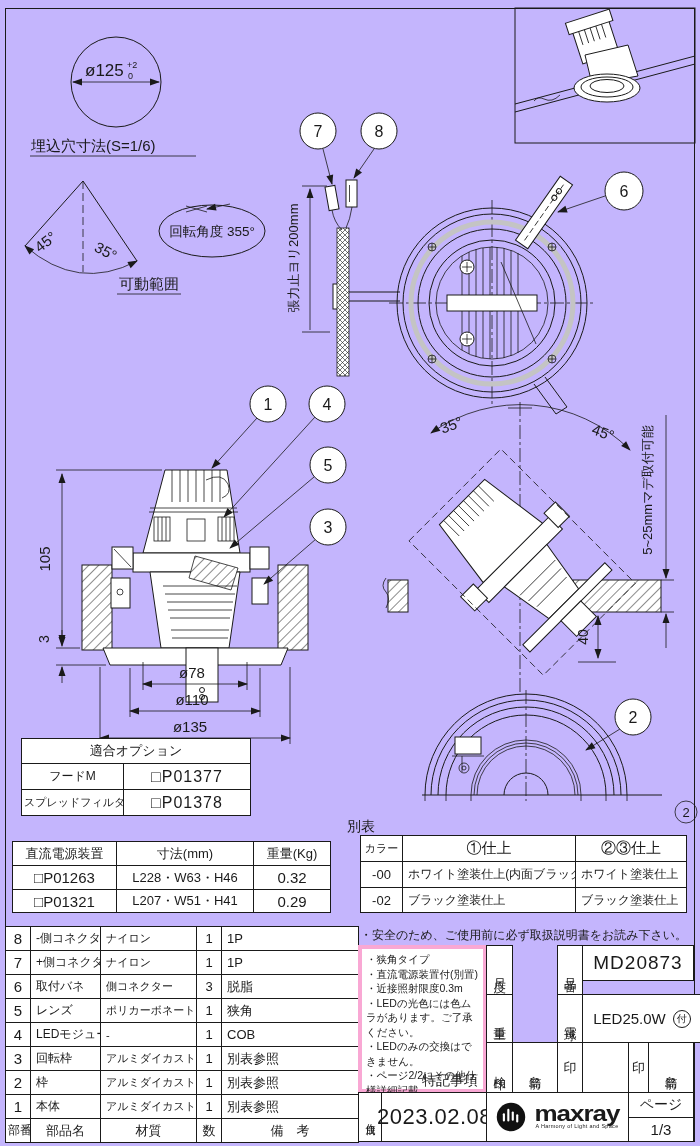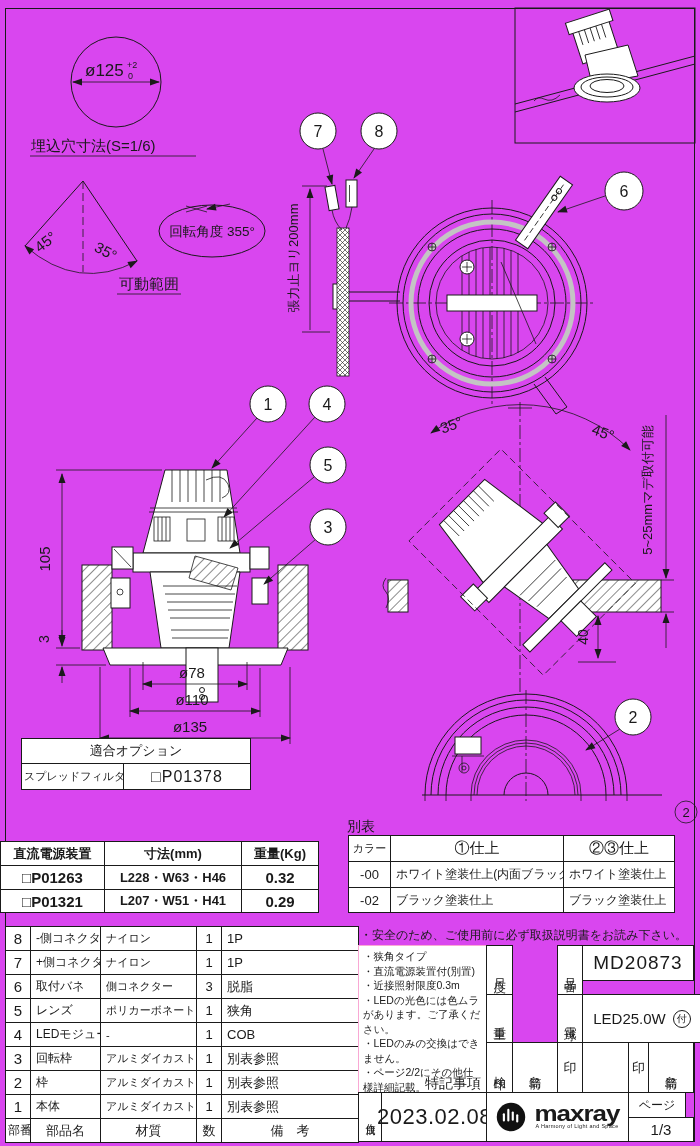--- a/index.html
+++ b/index.html
@@ -1,32 +1,32 @@
 <!DOCTYPE html>
 <html><head>
 <meta charset="utf-8">
 <style>
   html,body{margin:0;padding:0;background:#fff;}
-  .sheet{position:relative;width:700px;height:1146px;background:#d946ef;
+  .sheet{position:relative;width:700px;height:1146px;background:#c4b5fd;
          font-family:"Liberation Sans",sans-serif;color:#1a1a1a;overflow:hidden;}
   .frame{position:absolute;left:5px;top:8px;width:688px;height:1132px;border:1px solid #1a1a1a;}
   svg text{fill:#1a1a1a;font-family:"Liberation Sans",sans-serif;}
   .ln{stroke:#1a1a1a;stroke-width:1;fill:none;}
   .thin{stroke-width:0.8;}
   .wf{fill:#ffffff;stroke:#1a1a1a;stroke-width:1;}
   table.t{position:absolute;border-collapse:collapse;table-layout:fixed;background:#fff;}
   table.t td{border:1px solid #1a1a1a;text-align:center;padding:0 2px;white-space:nowrap;overflow:hidden;}
   .tl{text-align:left !important;padding-left:5px !important;}
   .fs11{font-size:11px;} .fs12{font-size:12px;} .fs13{font-size:13px;}
   .fs15{font-size:15px;} .fs16{font-size:16px;letter-spacing:1px;}
   .cell{position:absolute;box-sizing:border-box;border:1px solid #1a1a1a;background:#fff;
         display:flex;align-items:center;justify-content:center;}
   .noborder{border:none;background:transparent;}
   .vlabel{writing-mode:vertical-rl;text-orientation:upright;line-height:1;letter-spacing:2px;font-size:12.5px;}
-  .notesbox{position:absolute;box-sizing:border-box;border:1px solid #f9a8d4;background:#fff;
+  .notesbox{position:absolute;box-sizing:border-box;border:4px solid #f9a8d4;background:#fff;
             font-size:10.5px;line-height:14.5px;padding:3px 3px 2px 4px;}
   .notes-label{position:absolute;right:5px;bottom:2px;font-size:14px;}
   .circ-mark{display:inline-flex;align-items:center;justify-content:center;width:16px;height:16px;
              border:1px solid #1a1a1a;border-radius:50%;font-size:10px;margin-left:7px;}
   .logo-wrap{display:flex;align-items:center;gap:7px;}
   .wordmark{font-size:26px;font-weight:bold;letter-spacing:-1px;transform:scaleY(0.82);line-height:0.9;text-align:center;}
   .tagline{font-size:5.5px;font-weight:normal;letter-spacing:0.3px;transform:none;margin-top:1px;}
 </style>
 </head>
 <body>
@@ -293,28 +293,32 @@
   <table class="t" style="left:21px;top:738px;width:229px;">
     <colgroup>
         <col style="width:102px">
         <col style="width:127px">
       </colgroup>
     <tbody>
         <tr style="height:25px">
           <td colspan="2" class="fs13">適合オプション</td>
         </tr>
     <tr style="height:26px">
+      <td class="fs12">フードM</td>
+      <td class="fs16">□P01377</td>
+    </tr>
+    <tr style="height:26px">
       <td class="fs11">スプレッドフィルターM</td>
       <td class="fs16">□P01378</td>
     </tr>
   </tbody>
     </table>
 
   
-  <table class="t" style="left:0;top:841px;width:318px;font-weight:bold;">
+  <table class="t" style="left:12px;top:841px;width:318px;">
     <colgroup>
         <col style="width:104px">
         <col style="width:137px">
         <col style="width:77px">
       </colgroup>
     <tbody>
         <tr style="height:24px">
       <td class="fs13">直流電源装置</td>
       <td class="fs13">寸法(mm)</td>
       <td class="fs13">重量(Kg)</td>
@@ -326,21 +330,21 @@
     </tr>
     <tr style="height:23px">
       <td class="fs15">□P01321</td>
       <td class="fs13">L207・W51・H41</td>
       <td class="fs15">0.29</td>
     </tr>
   </tbody>
     </table>
 
   
-  <table class="t" style="left:348px;top:835px;width:326px;">
+  <table class="t" style="left:360px;top:835px;width:326px;">
     <colgroup>
         <col style="width:42px">
         <col style="width:173px">
         <col style="width:111px">
       </colgroup>
     <tbody>
         <tr style="height:26px">
       <td class="fs11">カラー</td>
       <td class="fs15">①仕上</td>
       <td class="fs15">②③仕上</td>
@@ -498,15 +502,15 @@
           <line x1="20" y1="13" x2="20" y2="21"></line>
           <line x1="25" y1="16" x2="25" y2="23"></line>
         </g>
       </svg>
       <div class="wordmark">
         <span>maxray</span>
         <div class="tagline">A Harmony of Light and Space</div>
       </div>
     </div>
   </div>
-  <div class="cell" style="left:628px;top:1092px;width:58px;height:26px;font-size:12px;">ページ</div>
+  <div class="cell" style="left:628px;top:1092px;width:66px;height:26px;font-size:14px;">ページ</div>
   <div class="cell" style="left:628px;top:1117px;width:66px;height:25px;font-size:15px;">1/3</div>
 </div>
 
 </body></html>

